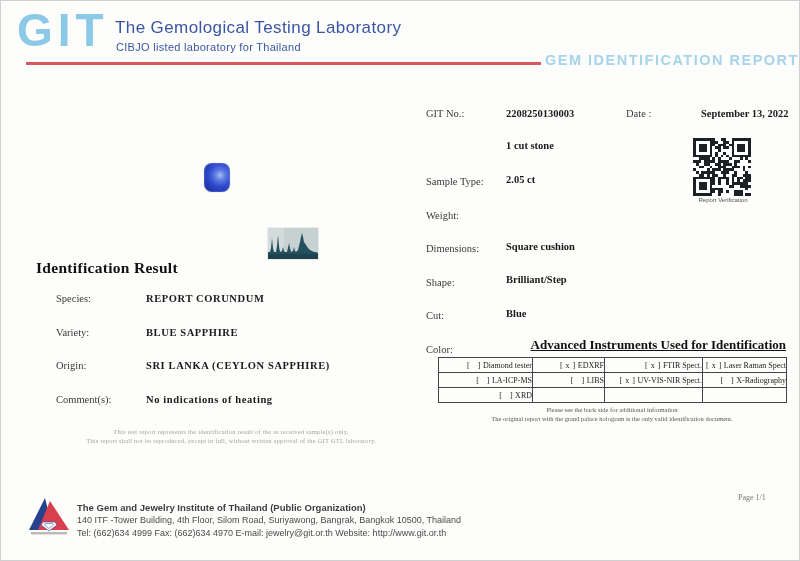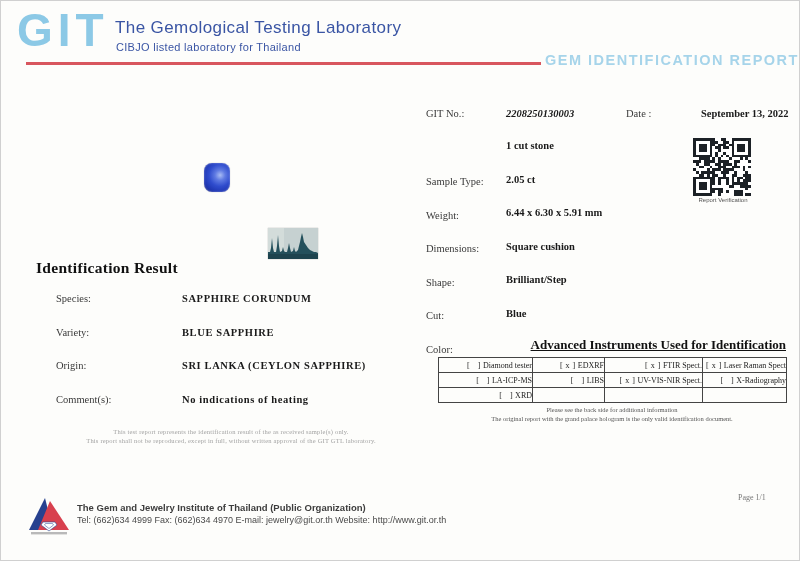--- a/index.html
+++ b/index.html
@@ -37,33 +37,33 @@
     position:absolute;left:203px;top:162px;width:26px;height:29px;border-radius:8px;
     background:radial-gradient(circle at 62% 42%, #a9bcf4 0%, #5f7ae2 22%, #2f4ccd 48%, #2038b4 72%, #16247f 100%);
     box-shadow:inset 0 0 2px rgba(255,255,255,.5), 0 0 1px rgba(0,0,50,.4);
   }
   .hologram{position:absolute;left:267px;top:227px;width:50px;height:31px;box-shadow:0 0 1px #999;}
   .id-heading{
     position:absolute;left:35px;top:258px;
     font-size:15.5px;font-weight:600;color:#111;letter-spacing:0.3px;
   }
   #id-rows{position:absolute;left:55px;top:292px;width:360px;}
-  .id-row{height:33.5px;display:flex;gap:36px;}
+  .id-row{height:33.5px;display:flex;}
   .id-row .lab{width:90px;font-size:10.5px;color:#3a3a3a;}
   .id-row .val{font-size:10.5px;font-weight:700;color:#1a1a1a;letter-spacing:0.6px;}
   #disclaimer{
     position:absolute;left:40px;top:426px;width:380px;text-align:center;
     font-size:6.5px;line-height:9px;color:#a3a3a3;letter-spacing:0.2px;
   }
   
   .r-lab{font-size:10.5px;color:#3a3a3a;}
   .r-val{font-size:10.5px;font-weight:700;color:#1a1a1a;}
   #git-row{position:absolute;left:425px;top:107px;width:365px;}
   #git-row .glab{position:absolute;left:0;}
-  #git-row .gval{position:absolute;left:80px;font-style:italic;}
+  #git-row .gval{position:absolute;left:80px;}
   #git-row .dlab{position:absolute;left:200px;}
   #git-row .dval{position:absolute;left:235px;margin-left:40px;}
   #fields{position:absolute;left:425px;top:139px;width:270px;}
   .field-row{height:33.6px;display:flex;}
   .field-row .lab{width:80px;font-size:10.5px;color:#3a3a3a;margin-top:36px;}
   .field-row .val{font-size:10.5px;font-weight:700;color:#1a1a1a;}
   .qr-box{position:absolute;left:692px;top:137px;width:60px;}
   .qr-box svg{display:block;width:58px;height:58px;}
   .qr-caption{font-family:"Liberation Sans", sans-serif;font-size:6px;color:#555;text-align:center;margin-top:1px;}
   
@@ -109,21 +109,21 @@
       <rect x="0" y="0" width="16" height="31" fill="#d3dcda"></rect>
       <path fill="#24505c" d="M0,31 L0,24 L2,24 L3,20 L4,10 L5,20 L6,24 L8,24 L9,18 L10,7 L11,18 L12,24 L14,23 L15,19 L16,23 L17,24 L19,24 L20,20 L21,15 L22,20 L23,24 L25,23 L26,19 L27,23 L28,24 L30,22 L31,18 L32,14 L33,9 L34,5 L35,9 L36,14 L38,17 L40,20 L42,22 L44,23 L46,24 L48,24 L50,25 L50,31 Z"></path>
       <rect x="0" y="26" width="50" height="5" fill="#1d434e"></rect>
     </svg>
   </div>
 
   <div class="id-heading">Identification Result</div>
   <div id="id-rows">
       <div class="id-row">
         <span class="lab">Species:</span>
-        <span class="val">SAPPHIRE  CORUNDUM</span>
+        <span class="val">REPORT  CORUNDUM</span>
       </div>
       <div class="id-row">
         <span class="lab">Variety:</span>
         <span class="val">BLUE  SAPPHIRE</span>
       </div>
       <div class="id-row">
         <span class="lab">Origin:</span>
         <span class="val">SRI  LANKA  (CEYLON  SAPPHIRE)</span>
       </div>
       <div class="id-row">
@@ -146,21 +146,20 @@
       <div class="field-row">
         <span class="lab">Sample Type:</span>
         <span class="val">1 cut stone</span>
       </div>
       <div class="field-row">
         <span class="lab">Weight:</span>
         <span class="val">2.05  ct</span>
       </div>
       <div class="field-row">
         <span class="lab">Dimensions:</span>
-        <span class="val">6.44 x 6.30 x 5.91 mm</span>
       </div>
       <div class="field-row">
         <span class="lab">Shape:</span>
         <span class="val">Square cushion</span>
       </div>
       <div class="field-row">
         <span class="lab">Cut:</span>
         <span class="val">Brilliant/Step</span>
       </div>
       <div class="field-row">
@@ -461,17 +460,18 @@
     <svg viewBox="0 0 44 44" width="44" height="44">
       <polygon points="18,4 2,36 26,36" fill="#27418f"></polygon>
       <polygon points="23,7 42,36 11,36" fill="#d8404e"></polygon>
       <polygon points="16,28 28,28 30,31 22,37 14,31" fill="#ffffff" stroke="#27418f" stroke-width="0.6"></polygon>
       <path d="M18.5,29.5 h7 l1,1.5 -4.5,3.5 -4.5,-3.5 z" fill="none" stroke="#27418f" stroke-width="0.5"></path>
       <rect x="4" y="38" width="36" height="2.4" fill="#b9b9b9"></rect>
     </svg>
   </div>
   <div class="f-text">
     <div class="f-org">The Gem and Jewelry Institute of Thailand (Public Organization)</div>
+    <div class="f-line">140 ITF -Tower Building, 4th Floor, Silom Road, Suriyawong, Bangrak, Bangkok 10500, Thailand</div>
     <div class="f-line">Tel: (662)634 4999 Fax: (662)634 4970   E-mail: jewelry@git.or.th   Website: http://www.git.or.th</div>
   </div>
   <div class="page-no">Page 1/1</div>
 
 </div>
 
 </body></html>

